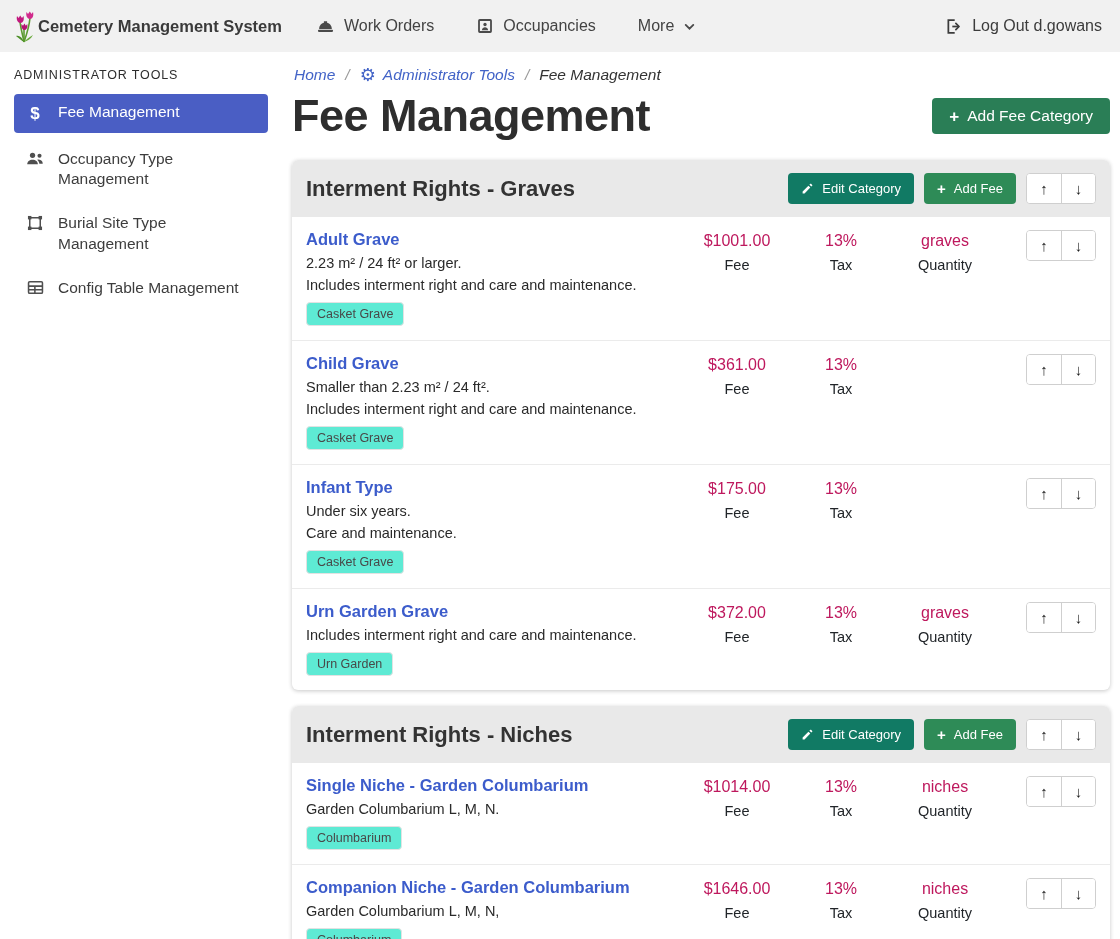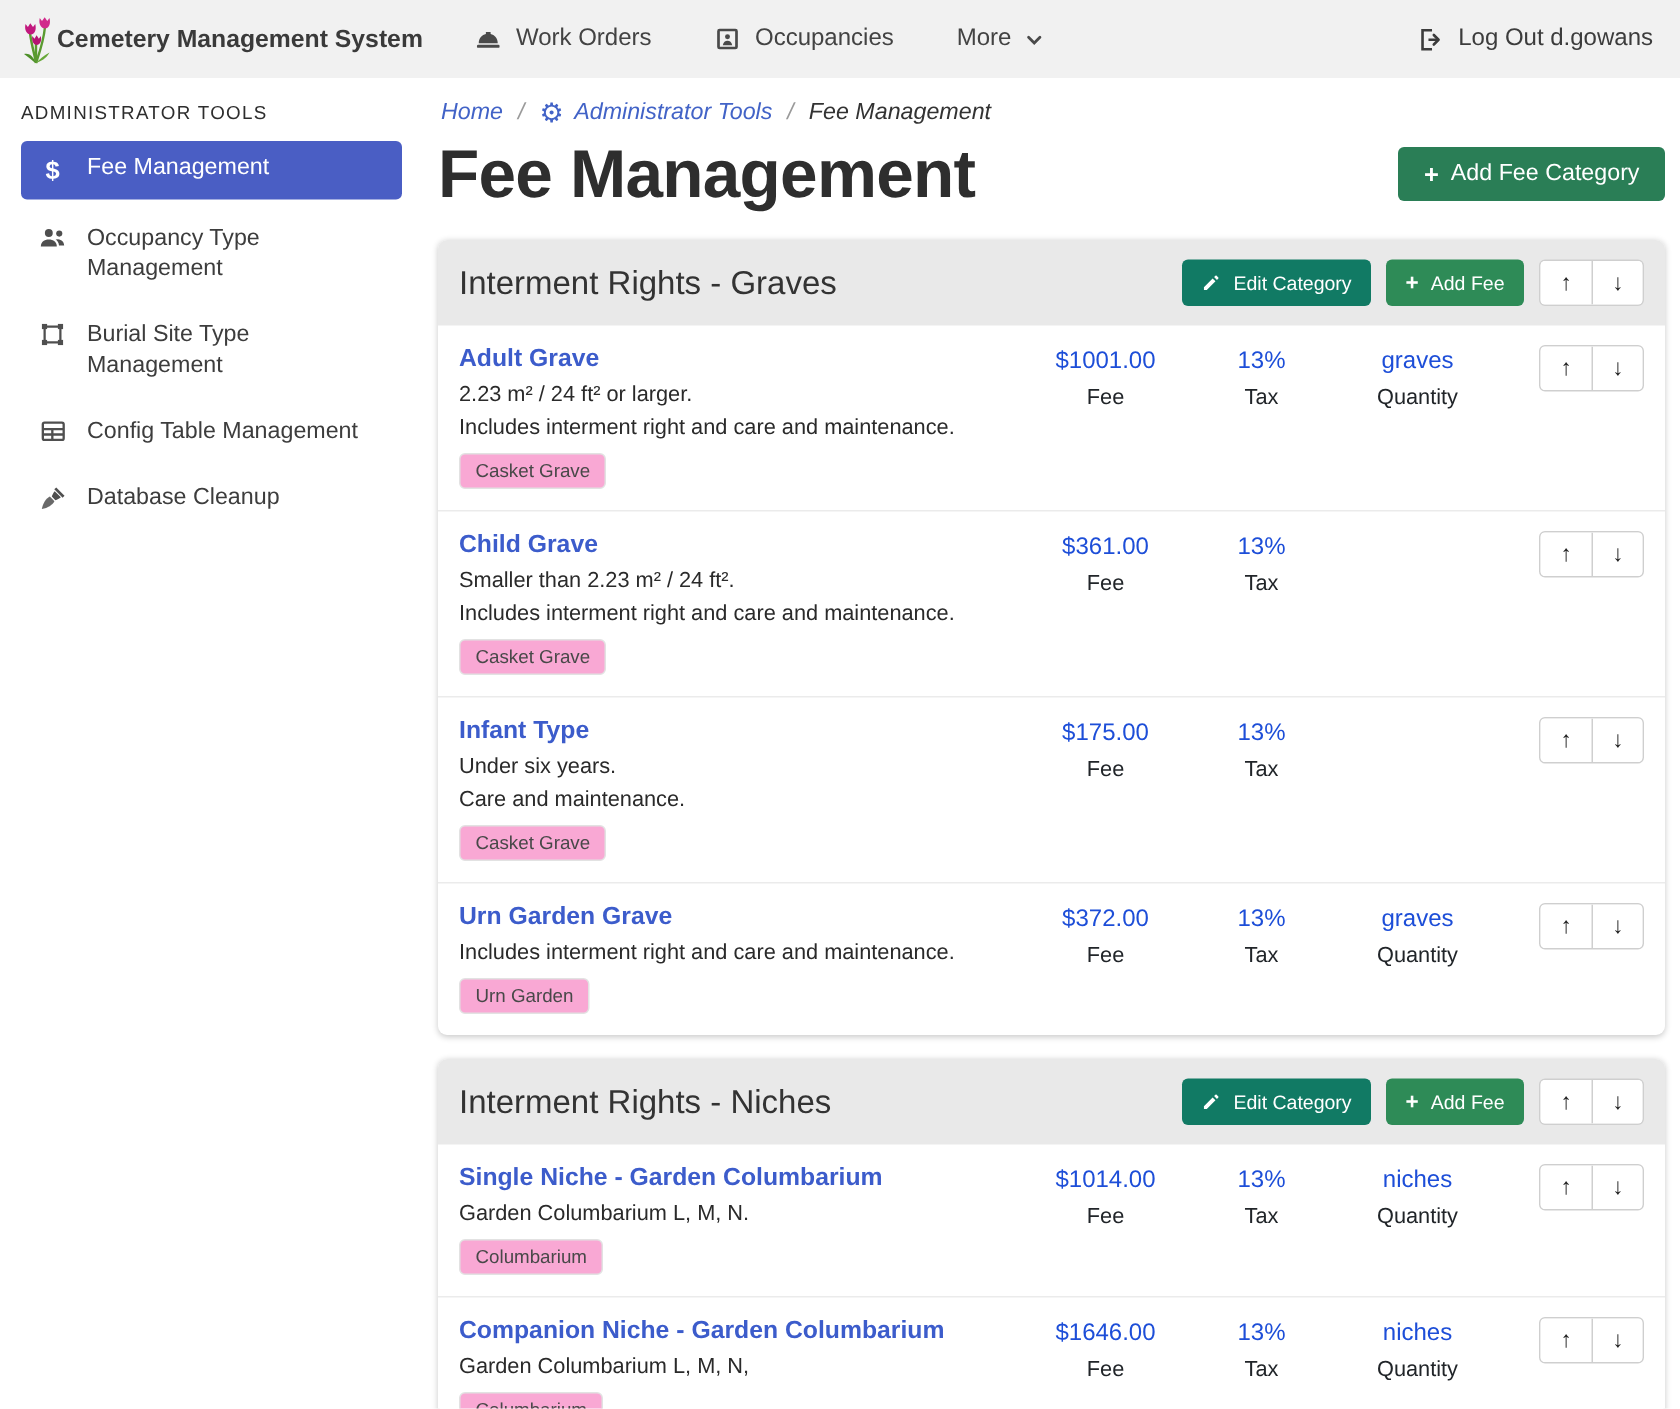--- a/index.html
+++ b/index.html
@@ -44,37 +44,37 @@
   .btn-lg { background:#2a7e56; font-size:15.5px; padding:9px 17px; }
   .btn-green { background:#2e8b57; font-size:13px; padding:8px 13px; }
   .btn-teal { background:#117a64; font-size:13px; padding:8px 13px; }
   .plus { font-size:17px; font-weight:700; line-height:1; }
   .plus-sm { font-size:15px; font-weight:700; line-height:1; }
 
   
   .card { border-radius:6px; box-shadow:0 1px 4px rgba(0,0,0,.22); margin-bottom:16px; background:#fff; }
   .card-header { background:#e9e9e9; border-radius:6px 6px 0 0; padding:13px 14px; display:flex;
     align-items:center; gap:10px; }
-  .card-title { flex:1; font-size:22px; font-weight:400; color:#333; }
+  .card-title { flex:1; font-size:22px; font-weight:700; color:#333; }
 
   .arrow-group { display:flex; background:#fff; border:1px solid #cfcfcf; border-radius:4px; overflow:hidden; }
   .arrow-btn { width:34px; height:29px; display:flex; align-items:center; justify-content:center;
     background:#fff; border:none; font-size:15px; color:#222; cursor:pointer; font-family:inherit; }
   .arrow-btn + .arrow-btn { border-left:1px solid #cfcfcf; }
 
   .fee-row { display:grid; grid-template-columns:1fr 110px 98px 110px 96px;
     padding:13px 14px 14px 14px; align-items:start; }
   .fee-row + .fee-row, .fee-row.stub { border-top:1px solid #ebebeb; }
   .fee-name { font-size:16.5px; font-weight:700; color:#3c5ccb; text-decoration:none; cursor:pointer; display:inline-block; }
   .fee-desc { font-size:14.5px; color:#2a2a2a; margin-top:6px; }
   .fee-desc:empty { margin:0; }
-  .badge { display:inline-block; margin-top:9px; background:#f9a8d4; border:1px solid #e2e2e2;
+  .badge { display:inline-block; margin-top:9px; background:#5eead4; border:1px solid #e2e2e2;
     border-radius:4px; padding:4px 10px; font-size:12.5px; color:#484848; }
   .fee-col { text-align:center; padding-top:2px; }
-  .fee-val { font-size:16px; color:#1d4ed8; margin-bottom:7px; }
+  .fee-val { font-size:16px; color:#be185d; margin-bottom:7px; }
   .fee-lbl { font-size:14.5px; color:#212529; }
   .row-arrows { justify-self:end; }
 
   svg { display:block; }
 </style>
 </head>
 <body>
 
 <div class="navbar">
   <div class="brand">
@@ -174,30 +174,20 @@
     <div class="side-item">
       <span class="ico">
         <svg width="19" height="17" viewBox="0 0 24 22" fill="none" stroke="currentColor" stroke-width="2">
           <rect x="3" y="3.5" width="18" height="15" rx="1.5"></rect>
           <path d="M3 9.2h18M11.2 9.2v9.3M3 13.8h18"></path>
         </svg>
       </span>
       <span>Config Table Management</span>
     </div>
 
-    <div class="side-item">
-      <span class="ico">
-        <svg width="19" height="19" viewBox="0 0 24 24" fill="currentColor">
-          <path d="M14.5 2.5l7 7-1.6 1.6-7-7z"></path>
-          <path d="M13.2 5.6l5.2 5.2c-1.4 1.2-3 2-4.6 2.4l-3-3c.4-1.6 1.2-3.2 2.4-4.6z"></path>
-          <path d="M10 11l3 3c-1.8 3.2-5.4 5.6-10.6 6.6 1-5.2 3.4-8.8 6.6-10.6z" opacity=".85"></path>
-        </svg>
-      </span>
-      <span>Database Cleanup</span>
-    </div>
   </div>
 
   <div class="main">
     <div class="breadcrumb">
       <a class="crumb-link">Home</a>
       <span class="crumb-sep">/</span>
       <a class="crumb-link">
         <span class="gear">⚙</span>
         <span>Administrator Tools</span>
       </a>

